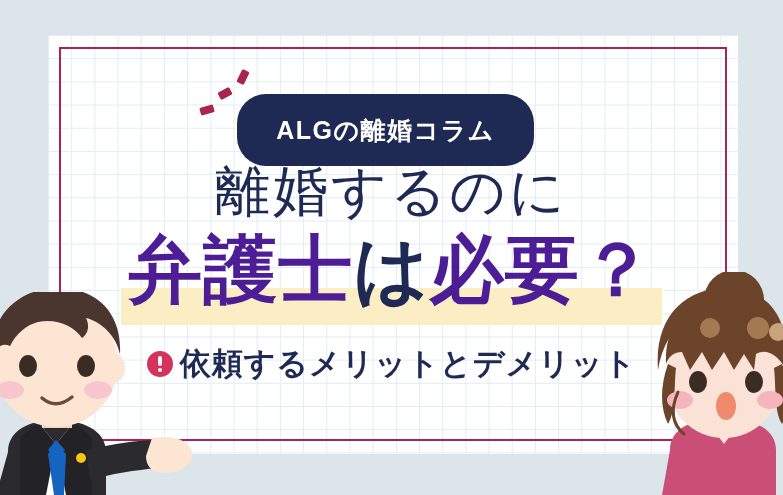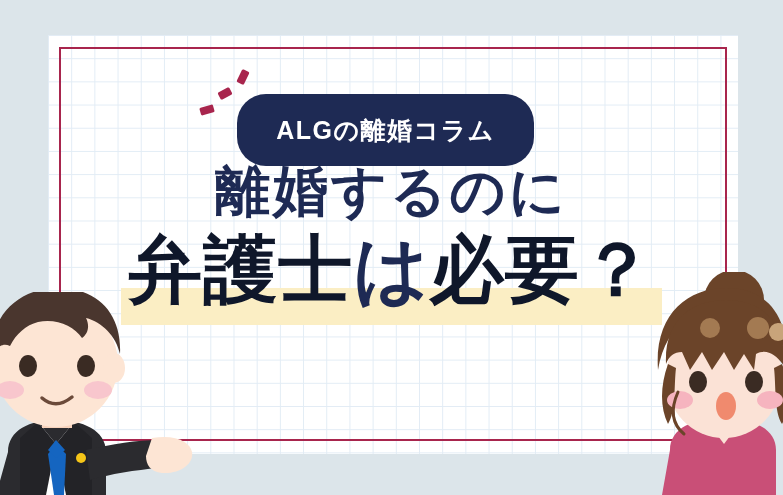--- a/index.html
+++ b/index.html
@@ -97,38 +97,38 @@
 
   
   .title-line1 {
     position: absolute;
     left: 0;
     top: 164px;
     width: 783px;
     text-align: center;
     color: #1e2a54;
     font-size: 55px;
-    font-weight: bold;
+    font-weight: normal;
     letter-spacing: 3px;
     line-height: 1;
     white-space: nowrap;
   }
   .title-line2 {
     position: absolute;
     left: 0;
     top: 233px;
     width: 783px;
     text-align: center;
     font-size: 74px;
     font-weight: bold;
     letter-spacing: 1px;
     line-height: 1;
     white-space: nowrap;
   }
-  .t-crimson { color: #0f172a; }
+  .t-crimson { color: #4c1d95; }
   .t-navy    { color: #1e2a54; }
 
   
   .subtitle-row {
     position: absolute;
     left: 0;
     top: 348px;
     width: 783px;
     display: flex;
     align-items: center;
@@ -209,20 +209,24 @@
 
   <div class="badge">
     <span class="badge-label">ALGの離婚コラム</span>
   </div>
 
   <div class="title-line1">離婚するのに</div>
   <div class="title-line2">
     <span class="t-crimson">弁護士</span><span class="t-navy">は</span><span class="t-crimson">必要？</span>
   </div>
 
+  <div class="subtitle-row">
+    <span class="excl-icon"></span>
+    <span class="subtitle-text">依頼するメリットとデメリット</span>
+  </div>
 
   <div class="char-left">
     <svg width="215" height="203" viewBox="0 0 215 203" xmlns="http://www.w3.org/2000/svg">
 
       <path d="M22 160 C22 138 44 128 70 128 C96 128 120 138 120 160 L120 203 L10 203 Z" fill="#2b2b2f"></path>
 
       <path d="M52 130 L70 152 L88 130 L88 203 L52 203 Z" fill="#ffffff"></path>
 
       <path d="M52 130 L70 152 L60 203 L34 203 L34 146 Z" fill="#232327"></path>
       <path d="M88 130 L70 152 L80 203 L106 203 L106 146 Z" fill="#232327"></path>

